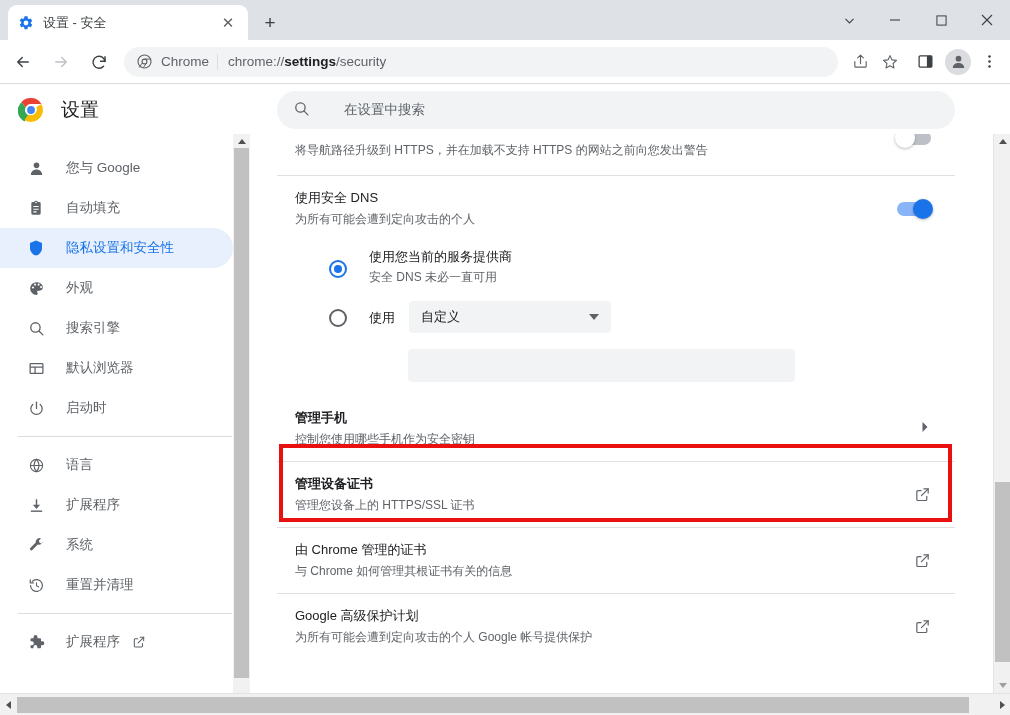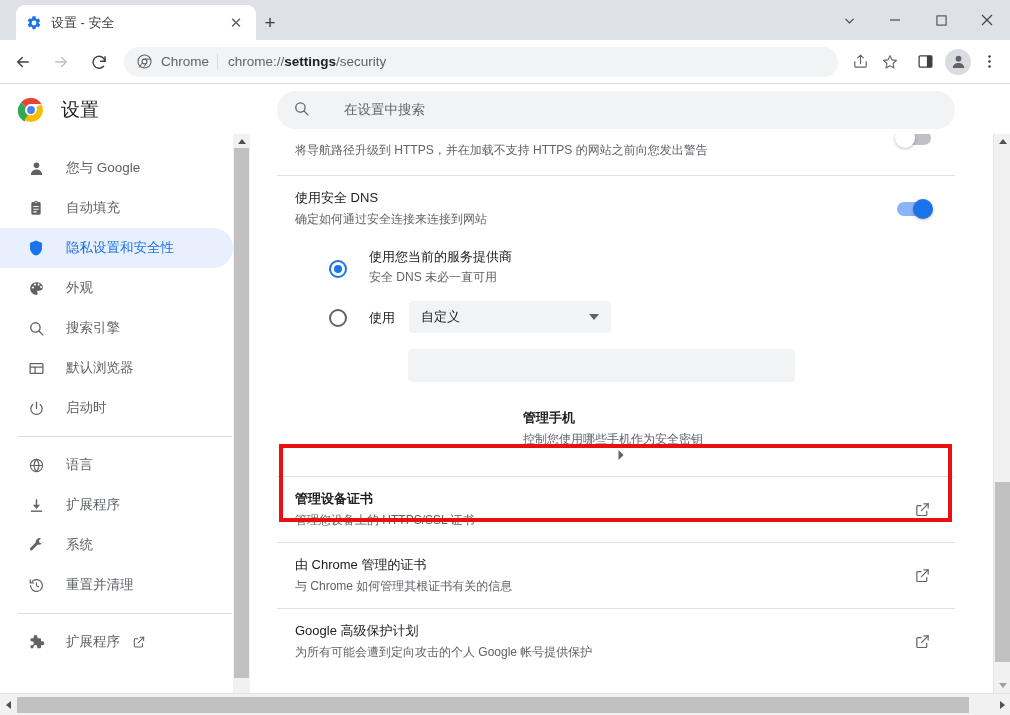--- a/index.html
+++ b/index.html
@@ -11,21 +11,21 @@
   #app { position: relative; width: 1010px; height: 715px; background:#fff; }
 
   
   .tabstrip {
     position:absolute; left:0; top:0; width:1010px; height:40px;
     background:#dee1e6;
   }
   .tab {
     position:absolute; left:8px; top:5px; width:240px; height:35px;
     background:#ffffff; border-radius:9px 9px 0 0;
-    display:flex; align-items:center; padding:0 10px;margin-left:8px;
+    display:flex; align-items:center; padding:0 10px;
   }
   .tab-fav { width:16px; height:16px; flex:none; margin-right:9px; position:relative; }
   .tab-title {
     font-size:13px; color:#3c4043; white-space:nowrap; overflow:hidden;
     text-overflow:ellipsis; flex:1;
   }
   .tab-close {
     width:20px; height:20px; flex:none; display:flex; align-items:center;
     justify-content:center; color:#5f6368; font-size:15px; line-height:1;
   }
@@ -468,21 +468,21 @@
           <div class="row-end">
             <div class="toggle off" style="margin-top:-24px;">
               <span class="knob"></span>
             </div>
           </div>
         </div>
 
         <div class="row noborder" style="min-height:60px;">
           <div class="row-text">
             <div class="row-title">使用安全 DNS</div>
-            <div class="row-sub">确定如何通过安全连接来连接到网站</div>
+            <div class="row-sub">为所有可能会遭到定向攻击的个人</div>
           </div>
           <div class="row-end">
             <div class="toggle on">
               <span class="knob"></span>
             </div>
           </div>
         </div>
 
         <div class="radio-block">
           <div class="radio-line">
@@ -497,21 +497,21 @@
             <span class="radio" style="margin-top:8px;"></span>
             <span class="use-label" style="margin-left:0;">使用</span>
             <span class="select-box">
               <span class="select-val">自定义</span>
               <span class="caret"></span>
             </span>
           </div>
           <div class="dns-input"></div>
         </div>
 
-        <div class="row" style="min-height:56px;flex-direction:column;">
+        <div class="row" style="min-height:56px;">
           <div class="row-text">
             <div class="row-title bold">管理手机</div>
             <div class="row-sub">控制您使用哪些手机作为安全密钥</div>
           </div>
           <div class="row-end">
             <span class="chev-right">
               <svg width="12" height="12" viewBox="0 0 12 12" fill="#5f6368">
                   <path d="M3.5 1l5 5-5 5z"></path>
                 </svg>
             </span>

